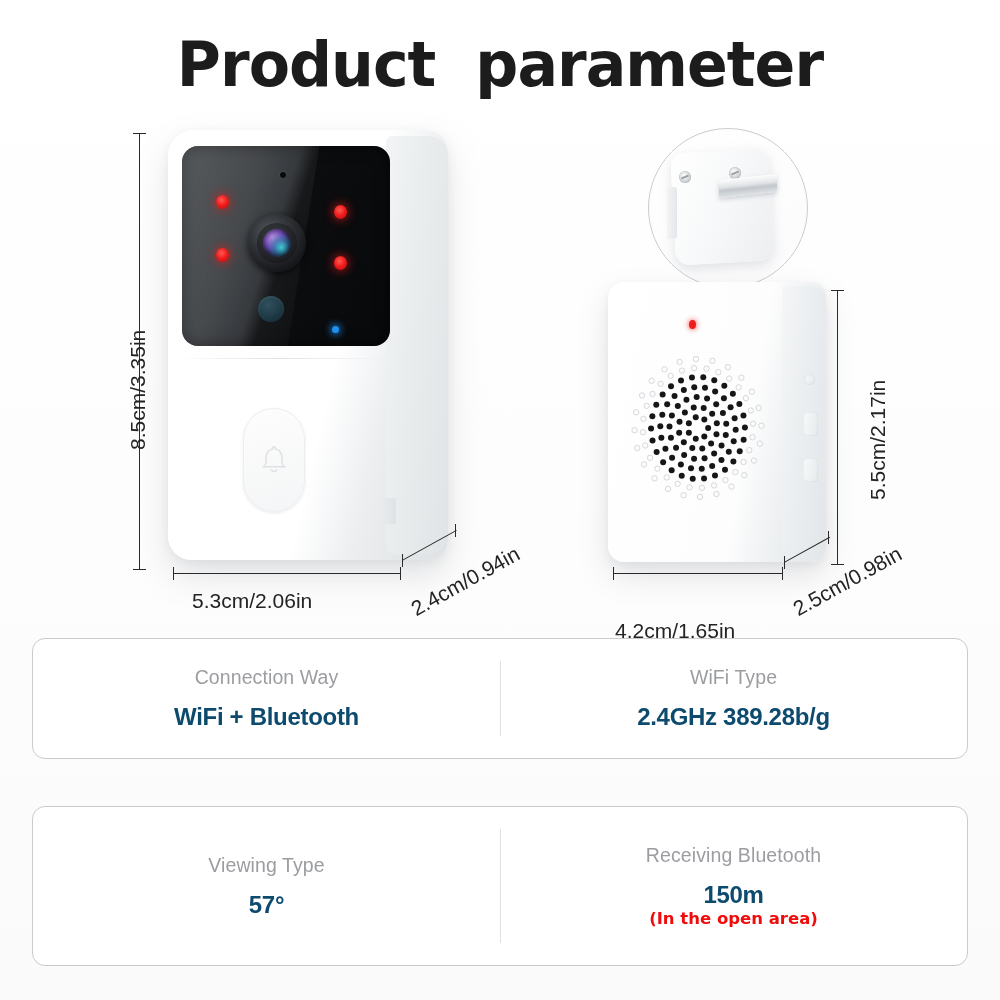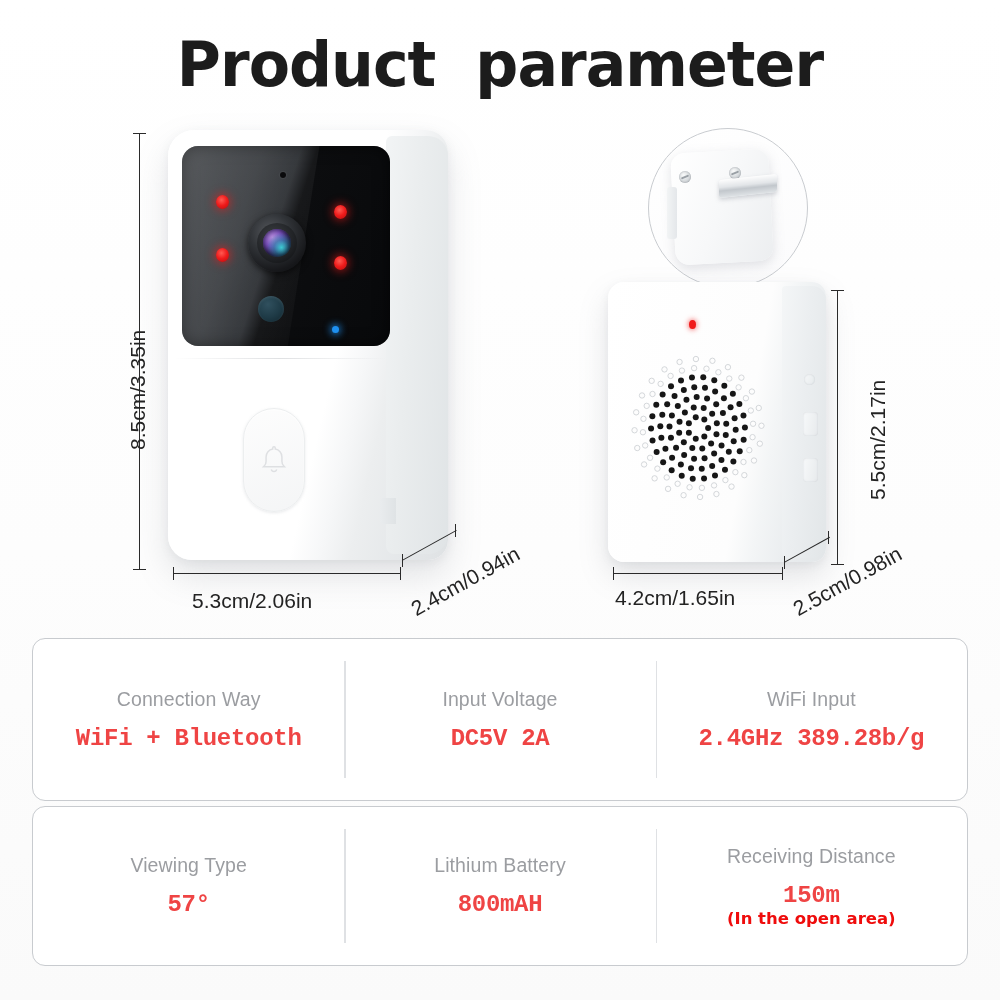--- a/index.html
+++ b/index.html
@@ -256,21 +256,21 @@
 
   
   .spec-card {
     position: absolute;
     left: 32px; width: 936px;
     border: 1.4px solid #c8cbcf;
     border-radius: 13px;
     background: #ffffff;
     display: flex;
   }
-  #spec-card-1 { top: 638px; height: 163px; }
+  #spec-card-1 { top: 638px; height: 121px; }
   #spec-card-2 { top: 806px; height: 160px; }
 
   .spec-cell {
     flex: 1;
     position: relative;
     display: flex;
     flex-direction: column;
     align-items: center;
     justify-content: center;
   }
@@ -280,24 +280,24 @@
     width: 1.4px; height: calc(100% - 44px);
     background: #dfe1e4;
   }
   .spec-label {
     font-size: 19.5px;
     color: #9b9da1;
     letter-spacing: .1px;
     margin-bottom: 14px;
   }
   .spec-value {
-    font-family: Liberation Mono, monospace;
+    font-family: Liberation Sans, sans-serif;
     font-size: 24px;
     font-weight: 700;
-    color: #ef4444;
+    color: #0c4a6e;
     letter-spacing: -.3px;
   }
   .spec-note {
     margin-top: 0;
     font-family: "DejaVu Sans", sans-serif;
     font-size: 16.5px;
     font-weight: 700;
     color: #ef0c0c;
   }
 </style>
@@ -513,53 +513,45 @@
     </div>
 
     <div class="dim-line dim-v" style="left:837px; top:290px; height:275px;"></div>
     <div class="cap-h" style="left:831px; top:290px;"></div>
     <div class="cap-h" style="left:831px; top:564px;"></div>
     <div class="dim-label rot-v" style="left:866px; top:500px;">5.5cm/2.17in</div>
 
     <div class="dim-line dim-h" style="left:613px; top:573px; width:170px;"></div>
     <div class="cap-v" style="left:613px; top:567px;"></div>
     <div class="cap-v" style="left:782px; top:567px;"></div>
-    <div class="dim-label" style="left:615px; top:586px;">4.2cm/1.65in</div>
+    <div class="dim-label" style="left:615px; top:619px;">4.2cm/1.65in</div>
 
     <div class="dim-line dim-h" style="left:784px; top:562px; width:52px; transform:rotate(-29deg); transform-origin:0 0;"></div>
     <div class="cap-v" style="left:784px; top:556px;"></div>
     <div class="cap-v" style="left:828px; top:531px;"></div>
     <div class="dim-label rot-d" style="left:789px; top:600px;">2.5cm/0.98in</div>
 
   </div>
 
   <div class="spec-card" id="spec-card-1">
     <div class="spec-cell">
       <div class="spec-label">Connection Way</div>
       <div class="spec-value">WiFi + Bluetooth</div>
     </div>
     <div class="spec-cell">
-      <div class="spec-label">Input Voltage</div>
-      <div class="spec-value">DC5V 2A</div>
-    </div>
-    <div class="spec-cell">
-      <div class="spec-label">WiFi Input</div>
+      <div class="spec-label">WiFi Type</div>
       <div class="spec-value">2.4GHz 389.28b/g</div>
     </div>
   </div>
 
   <div class="spec-card" id="spec-card-2">
     <div class="spec-cell">
       <div class="spec-label">Viewing Type</div>
       <div class="spec-value">57°</div>
     </div>
     <div class="spec-cell">
-      <div class="spec-label">Lithium Battery</div>
-      <div class="spec-value">800mAH</div>
-    </div>
-    <div class="spec-cell">
-      <div class="spec-label">Receiving Distance</div>
+      <div class="spec-label">Receiving Bluetooth</div>
       <div class="spec-value">150m</div>
       <div class="spec-note">(In the open area)</div>
     </div>
   </div>
 
 </div>
 
 </body></html>

